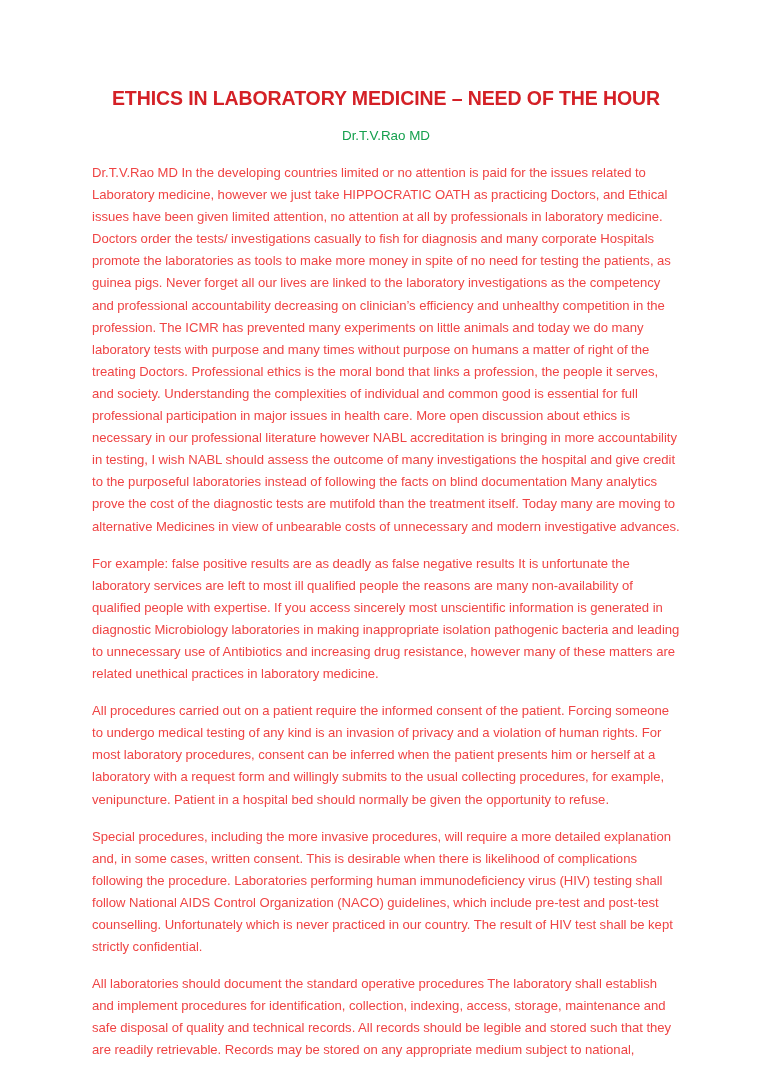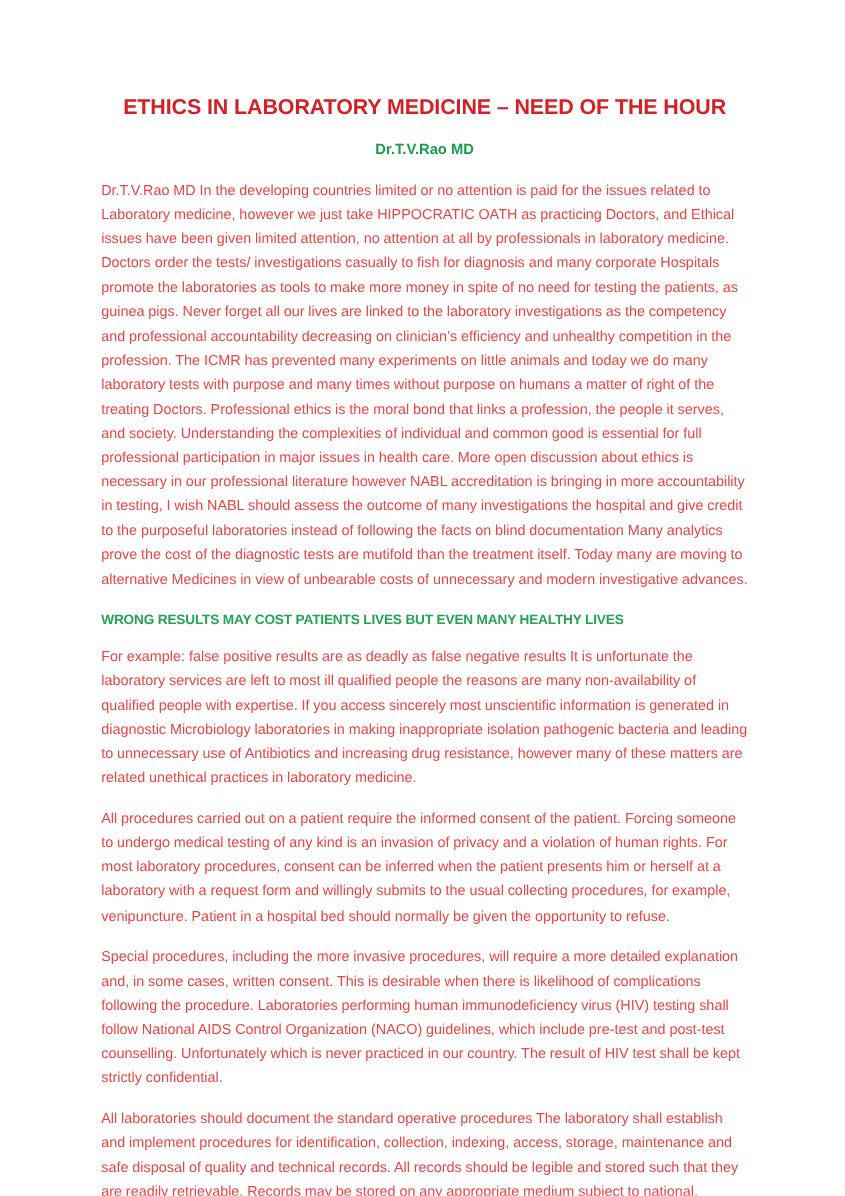--- a/index.html
+++ b/index.html
@@ -33,21 +33,21 @@
     font-weight: bold;
     color: #D42026;
     text-align: center;
     line-height: 24px;
     letter-spacing: -0.1px;
     margin: 0 0 16px 0;
     white-space: nowrap;
   }
   .doc-subtitle {
     font-size: 13.4px;
-    font-weight: bold;
+    font-weight: normal;
     color: #15A04E;
     text-align: center;
     line-height: 20px;
     margin: 0 0 16px 0;
   }
   .body-par {
     font-size: 13.1px;
     font-weight: normal;
     color: #ef4444;
     line-height: 22.1px;
@@ -71,21 +71,20 @@
 
 <div class="page">
   <div class="content">
 
     <h1 class="doc-title">ETHICS IN LABORATORY MEDICINE – NEED OF THE HOUR</h1>
 
     <div class="doc-subtitle">Dr.T.V.Rao MD</div>
 
     <p class="body-par spacer-top">Dr.T.V.Rao MD In the developing countries limited or no attention is paid for the issues related to Laboratory medicine, however we just take HIPPOCRATIC OATH as practicing Doctors, and Ethical issues have been given limited attention, no attention at all by professionals in laboratory medicine. Doctors order the tests/ investigations casually to fish for diagnosis and many corporate Hospitals promote the laboratories as tools to make more money in spite of no need for testing the patients, as guinea pigs. Never forget all our lives are linked to the laboratory investigations as the competency and professional accountability decreasing on clinician’s efficiency and unhealthy competition in the profession. The ICMR has prevented many experiments on little animals and today we do many laboratory tests with purpose and many times without purpose on humans a matter of right of the treating Doctors. Professional ethics is the moral bond that links a profession, the people it serves, and society. Understanding the complexities of individual and common good is essential for full professional participation in major issues in health care. More open discussion about ethics is necessary in our professional literature however NABL accreditation is bringing in more accountability in testing, I wish NABL should assess the outcome of many investigations the hospital and give credit to the purposeful laboratories instead of following the facts on blind documentation Many analytics prove the cost of the diagnostic tests are mutifold than the treatment itself. Today many are moving to alternative Medicines in view of unbearable costs of unnecessary and modern investigative advances.</p>
 
-    <h2 class="section-head">WRONG RESULTS MAY COST PATIENTS LIVES BUT EVEN MANY HEALTHY LIVES</h2>
 
     <p class="body-par">For example: false positive results are as deadly as false negative results It is unfortunate the laboratory services are left to most ill qualified people the reasons are many non-availability of qualified people with expertise. If you access sincerely most unscientific information is generated in diagnostic Microbiology laboratories in making inappropriate isolation pathogenic bacteria and leading to unnecessary use of Antibiotics and increasing drug resistance, however many of these matters are related unethical practices in laboratory medicine.</p>
 
     <p class="body-par">All procedures carried out on a patient require the informed consent of the patient. Forcing someone to undergo medical testing of any kind is an invasion of privacy and a violation of human rights. For most laboratory procedures, consent can be inferred when the patient presents him or herself at a laboratory with a request form and willingly submits to the usual collecting procedures, for example, venipuncture. Patient in a hospital bed should normally be given the opportunity to refuse.</p>
 
     <p class="body-par">Special procedures, including the more invasive procedures, will require a more detailed explanation and, in some cases, written consent. This is desirable when there is likelihood of complications following the procedure. Laboratories performing human immunodeficiency virus (HIV) testing shall follow National AIDS Control Organization (NACO) guidelines, which include pre-test and post-test counselling. Unfortunately which is never practiced in our country. The result of HIV test shall be kept strictly confidential.</p>
 
     <p class="body-par">All laboratories should document the standard operative procedures The laboratory shall establish and implement procedures for identification, collection, indexing, access, storage, maintenance and safe disposal of quality and technical records. All records should be legible and stored such that they are readily retrievable. Records may be stored on any appropriate medium subject to national,</p>
 
   </div>

